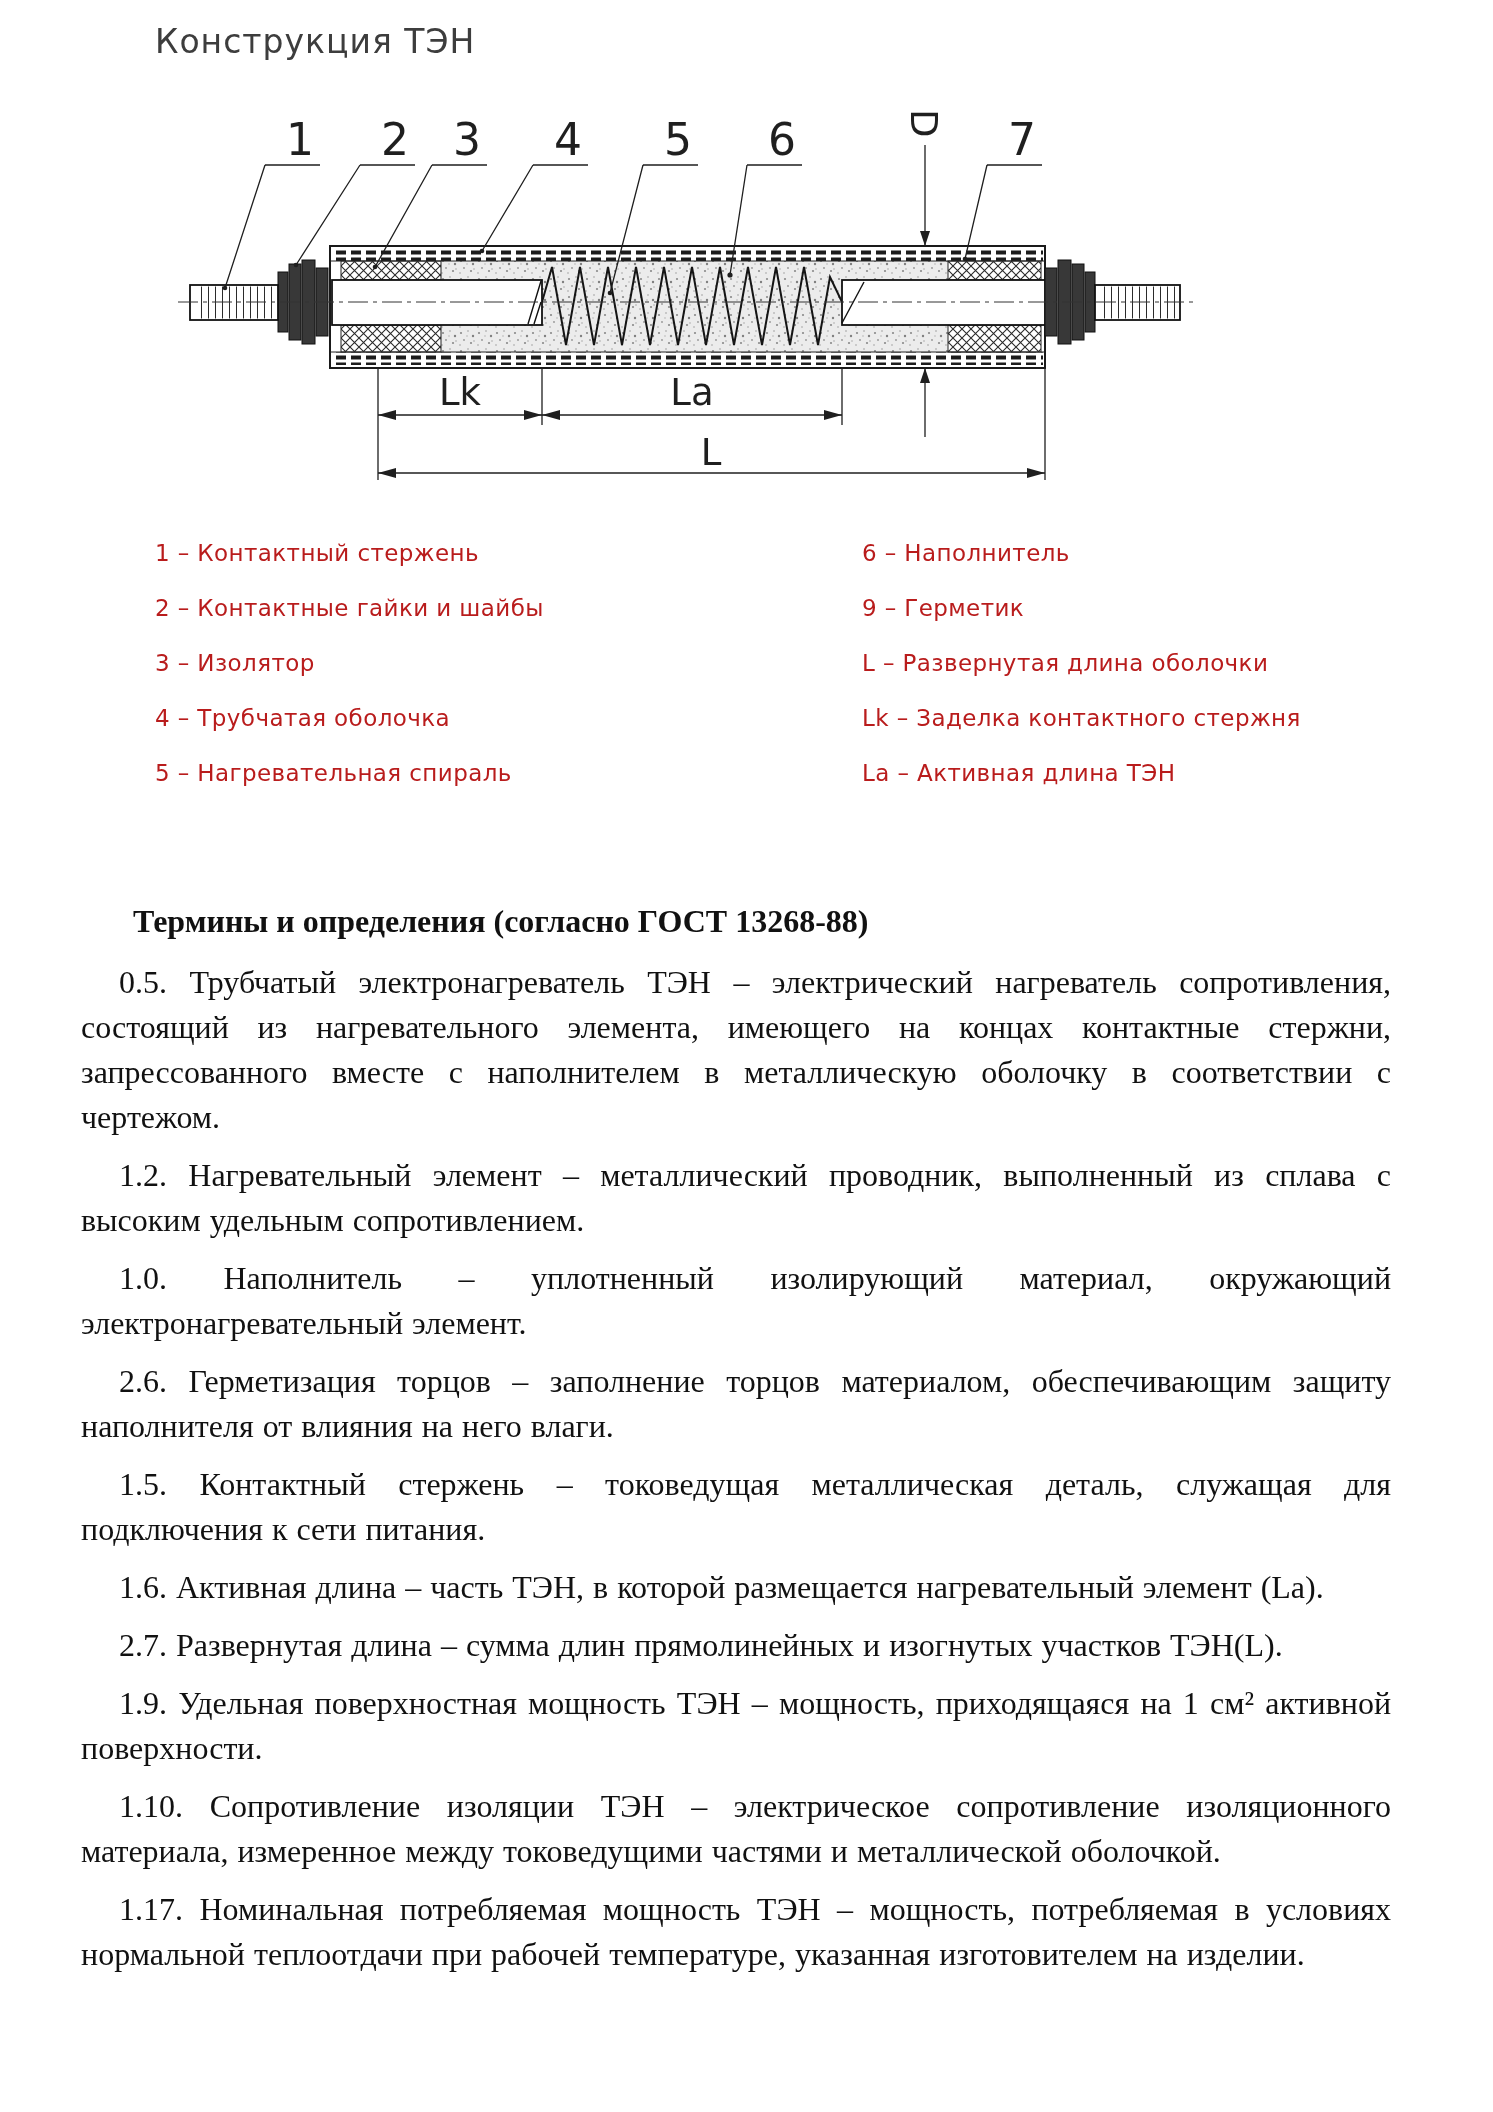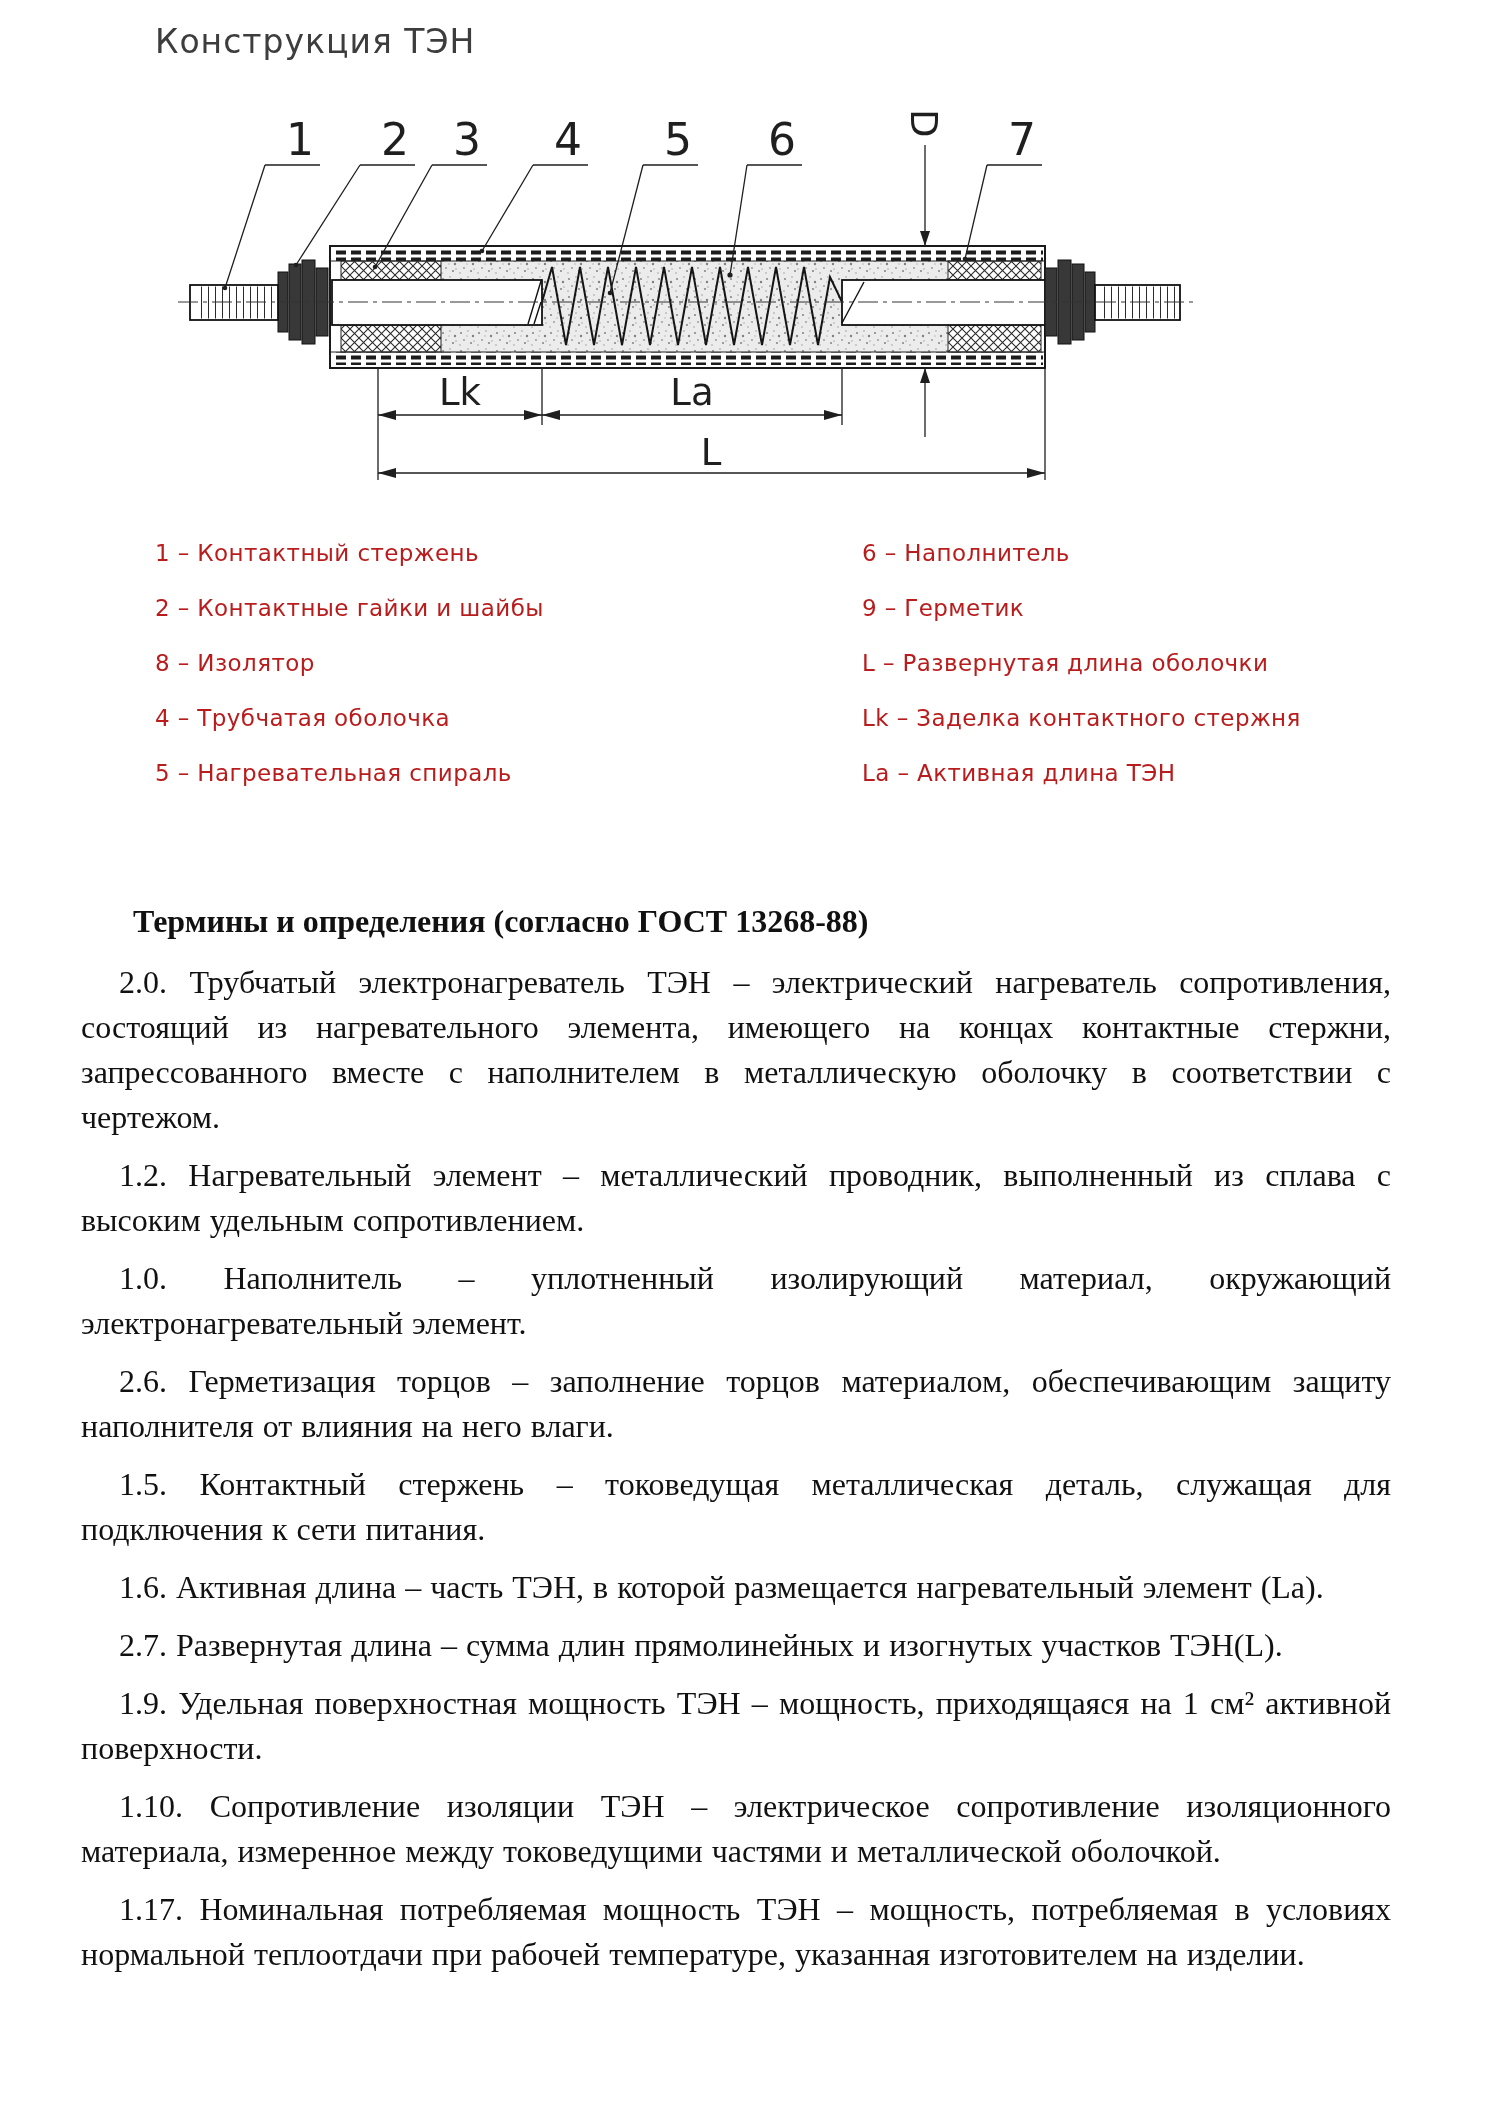--- a/index.html
+++ b/index.html
@@ -222,36 +222,36 @@
     </g>
     <text class="dim" x="290" y="310" text-anchor="middle">Lk</text>
     <text class="dim" x="522" y="310" text-anchor="middle">La</text>
     <text class="dim" x="541" y="370" text-anchor="middle">L</text>
   </svg>
 
   <div class="legend">
     <div class="legend-col legend-col-left">
       <div class="legend-item">1 – Контактный стержень</div>
       <div class="legend-item">2 – Контактные гайки и шайбы</div>
-      <div class="legend-item">8 – Изолятор</div>
+      <div class="legend-item">3 – Изолятор</div>
       <div class="legend-item">4 – Трубчатая оболочка</div>
       <div class="legend-item">5 – Нагревательная спираль</div>
     </div>
     <div class="legend-col legend-col-right">
       <div class="legend-item">6 – Наполнитель</div>
       <div class="legend-item">9 – Герметик</div>
       <div class="legend-item">L – Развернутая длина оболочки</div>
       <div class="legend-item">Lk – Заделка контактного стержня</div>
       <div class="legend-item">La – Активная длина ТЭН</div>
     </div>
   </div>
 
   <div class="terms">
     <h2>Термины и определения (согласно ГОСТ 13268-88)</h2>
-    <p>2.0. Трубчатый электронагреватель ТЭН – электрический нагреватель сопротивления, состоящий из нагревательного элемента, имеющего на концах контактные стержни, запрессованного вместе с наполнителем в металлическую оболочку в соответствии с чертежом.</p>
+    <p>0.5. Трубчатый электронагреватель ТЭН – электрический нагреватель сопротивления, состоящий из нагревательного элемента, имеющего на концах контактные стержни, запрессованного вместе с наполнителем в металлическую оболочку в соответствии с чертежом.</p>
     <p>1.2. Нагревательный элемент – металлический проводник, выполненный из сплава с высоким удельным сопротивлением.</p>
     <p>1.0. Наполнитель – уплотненный изолирующий материал, окружающий электронагревательный элемент.</p>
     <p>2.6. Герметизация торцов – заполнение торцов материалом, обеспечивающим защиту наполнителя от влияния на него влаги.</p>
     <p>1.5. Контактный стержень – токоведущая металлическая деталь, служащая для подключения к сети питания.</p>
     <p>1.6. Активная длина – часть ТЭН, в которой размещается нагревательный элемент (La).</p>
     <p>2.7. Развернутая длина – сумма длин прямолинейных и изогнутых участков ТЭН(L).</p>
     <p>1.9. Удельная поверхностная мощность ТЭН – мощность, приходящаяся на 1 см² активной поверхности.</p>
     <p>1.10. Сопротивление изоляции ТЭН – электрическое сопротивление изоляционного материала, измеренное между токоведущими частями и металлической оболочкой.</p>
     <p>1.17. Номинальная потребляемая мощность ТЭН – мощность, потребляемая в условиях нормальной теплоотдачи при рабочей температуре, указанная изготовителем на изделии.</p>
   </div>

